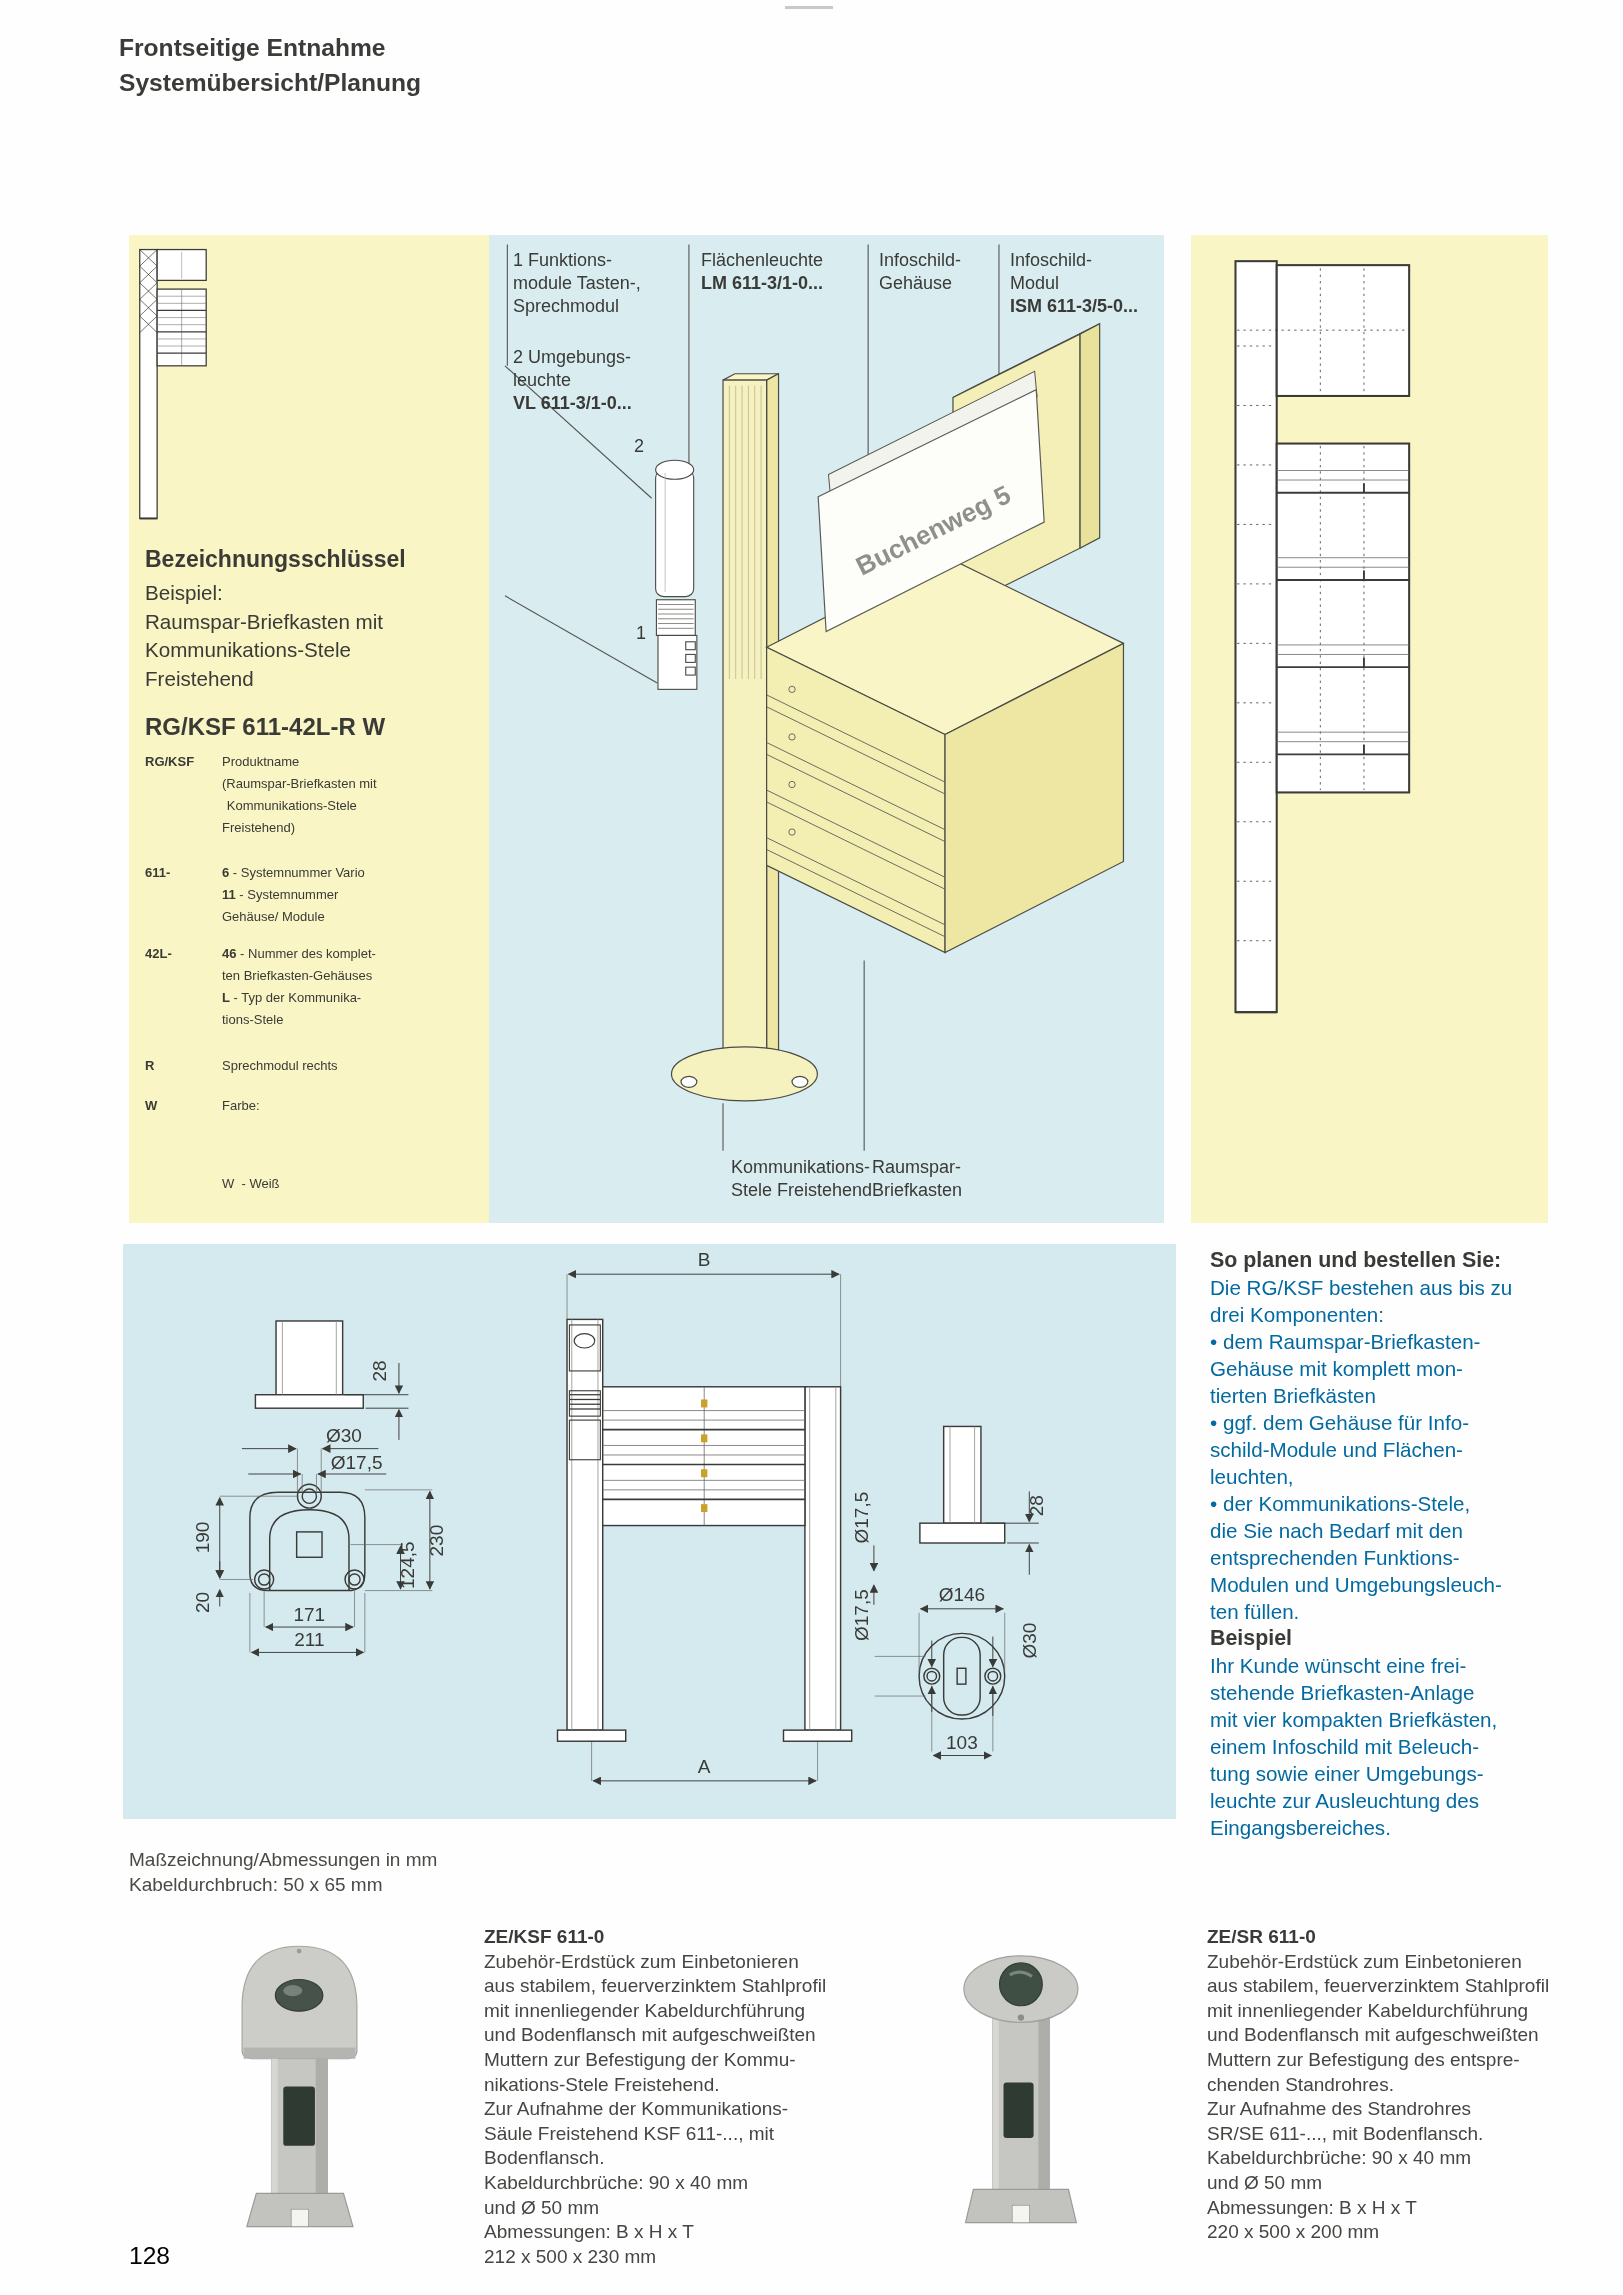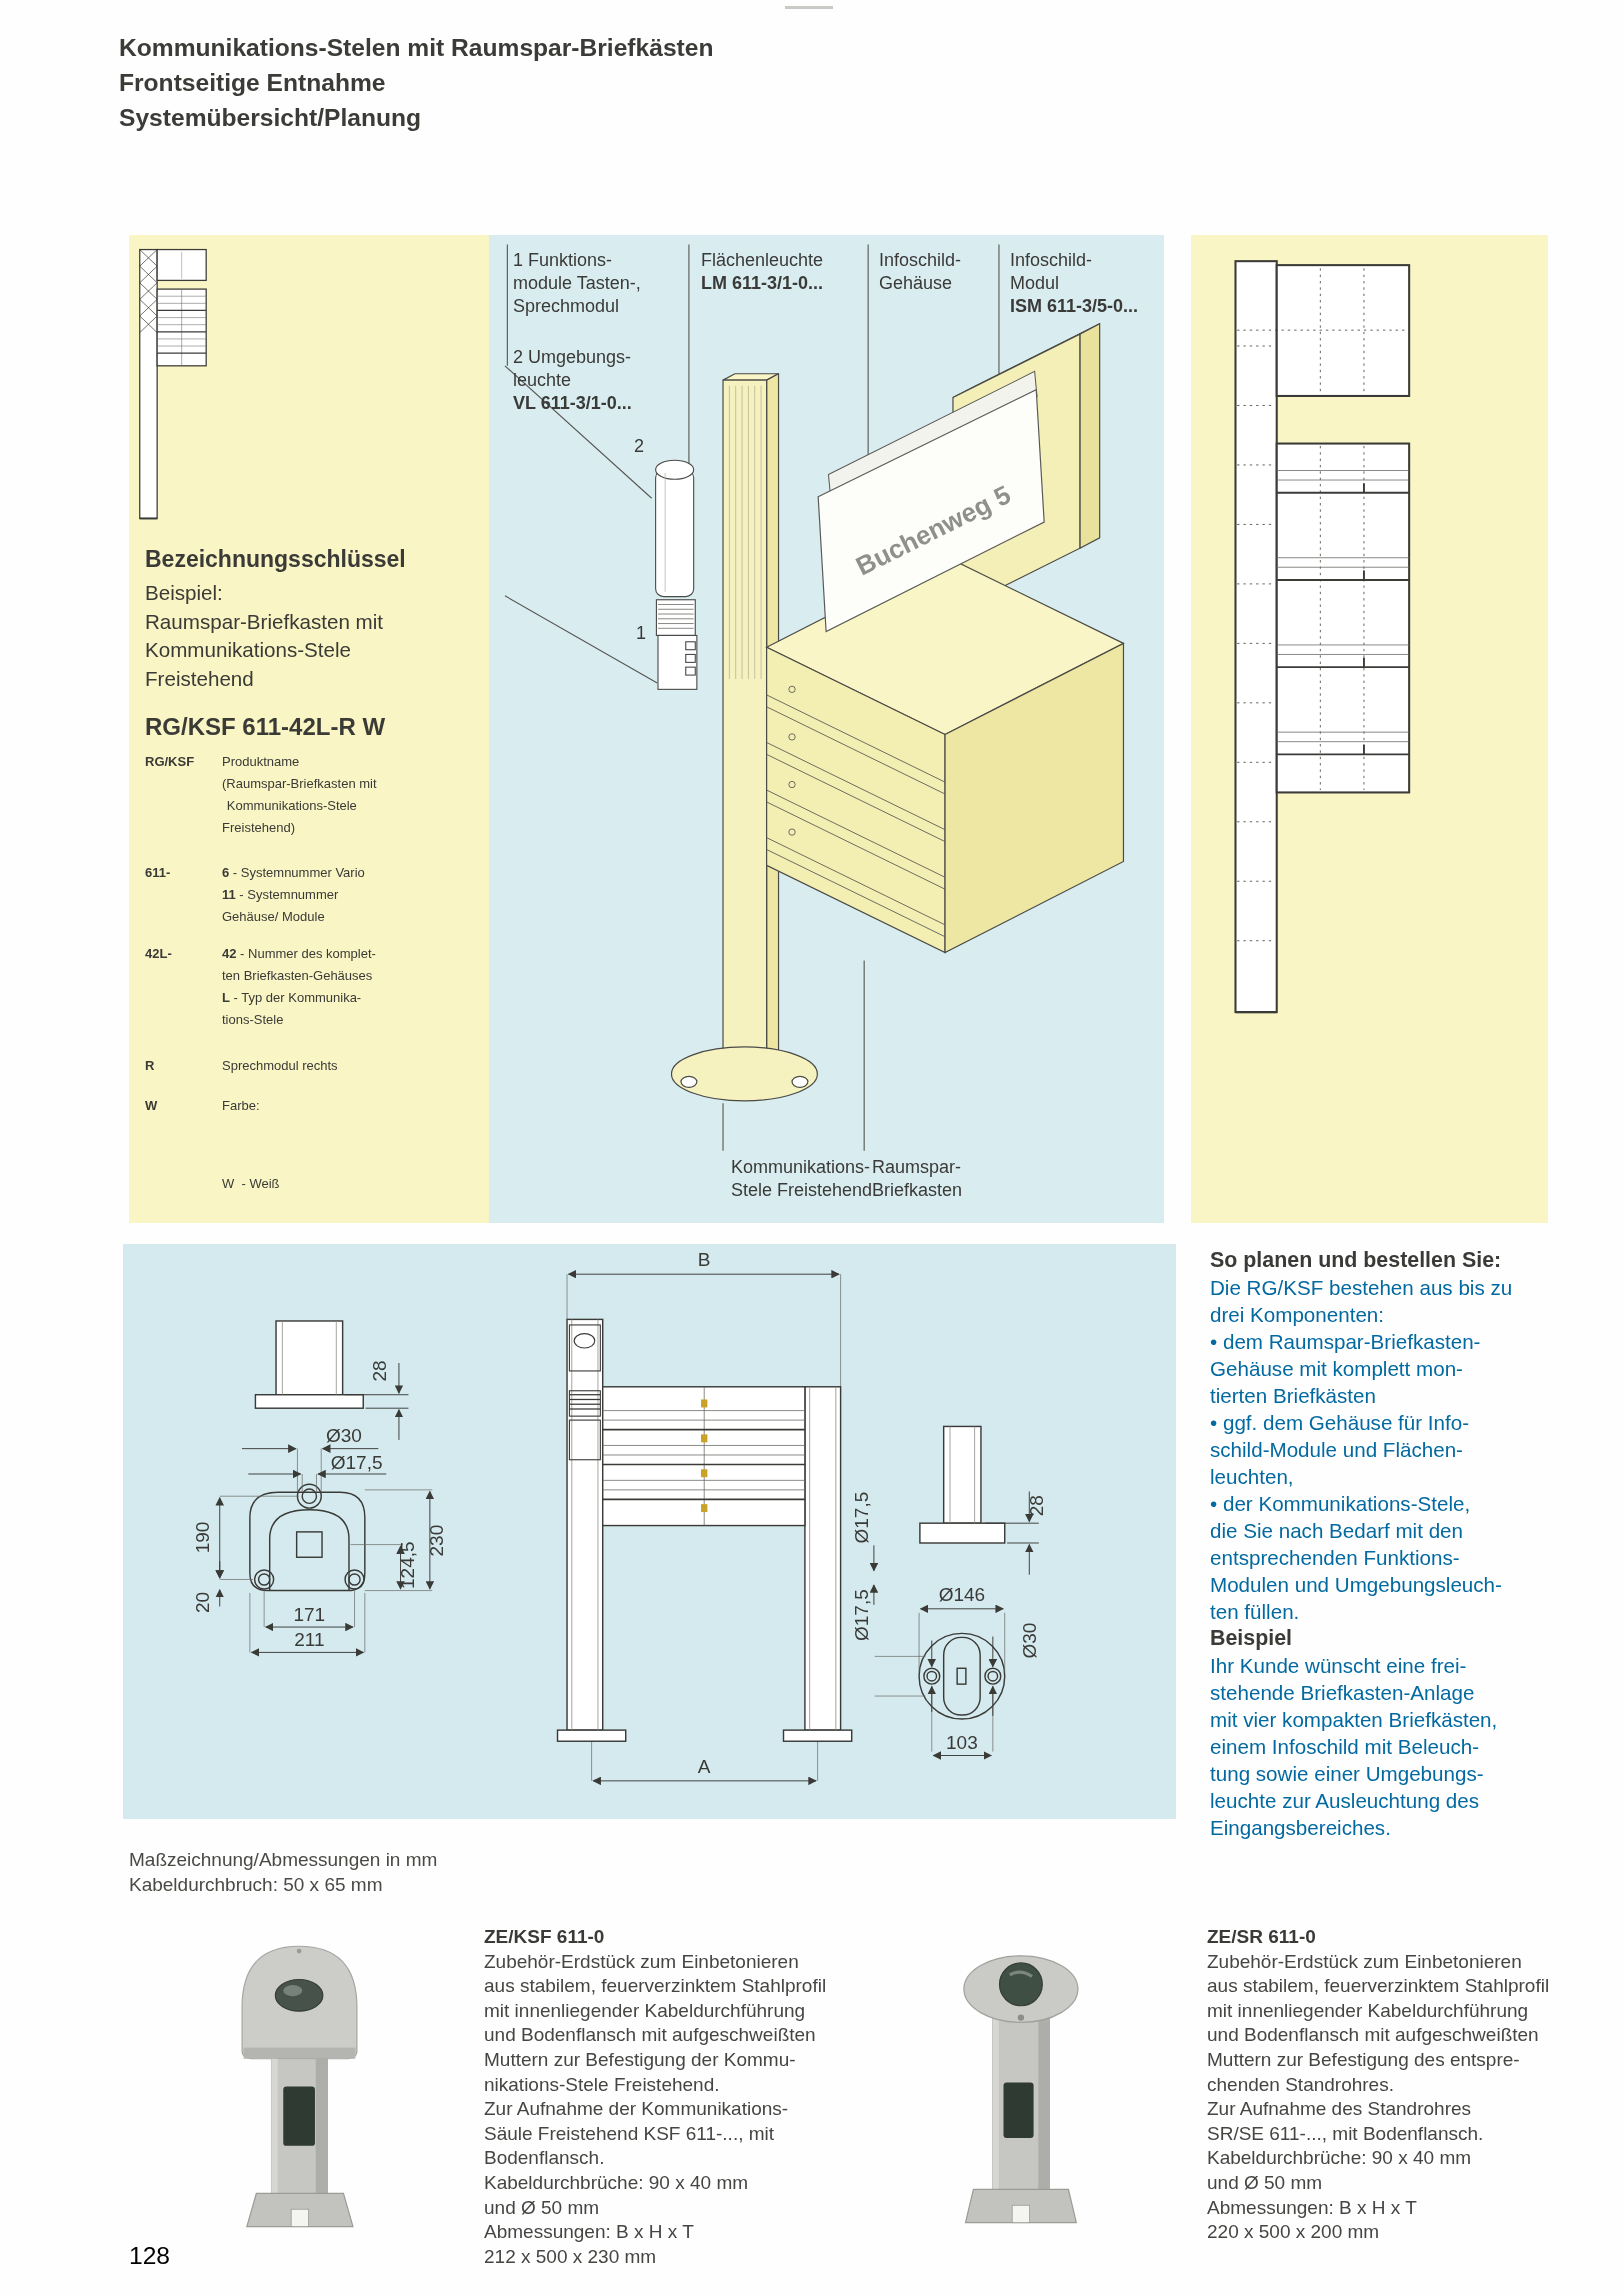--- a/index.html
+++ b/index.html
@@ -28,21 +28,20 @@
   svg text{font-family:"Liberation Sans",sans-serif;}
   .dimtxt{font-size:24px;fill:#3a3a37;}
   .sign{font-size:33px;fill:#8f8f8b;font-weight:bold;}
 </style>
 </head>
 <body>
 
 <div id="page">
 
   <div class="abs title" style="left:119px;top:30px;">
-    <div>Kommunikations-Stelen mit Raumspar-Briefkästen</div>
     <div>Frontseitige Entnahme</div>
     <div>Systemübersicht/Planung</div>
   </div>
   <div class="abs" style="left:785px;top:6.3px;width:48px;height:3.2px;background:#c9c9c6;"></div>
 
   <div class="abs panel-yellow" style="left:129px;top:235px;width:372px;height:988px;">
 
     <svg class="abs" style="left:6.3px;top:12px;" width="87" height="293" viewBox="0 0 110 370">
       <rect x="6" y="3" width="22" height="340" fill="#ffffff" stroke="#3b3b38" stroke-width="1.6"></rect>
       <g stroke="#3b3b38" stroke-width="0.9">
@@ -87,21 +86,21 @@
 
     <div class="abs ent b" style="left:16px;top:627px;">611-</div>
     <div class="abs ent" style="left:93px;top:627px;">
       <div><span class="b">6</span><span> - Systemnummer Vario</span></div>
       <div><span class="b">11</span><span> - Systemnummer</span></div>
       <div>Gehäuse/ Module</div>
     </div>
 
     <div class="abs ent b" style="left:16px;top:708px;">42L-</div>
     <div class="abs ent" style="left:93px;top:708px;">
-      <div><span class="b">42</span><span> - Nummer des komplet-</span></div>
+      <div><span class="b">46</span><span> - Nummer des komplet-</span></div>
       <div>ten Briefkasten-Gehäuses</div>
       <div><span class="b">L</span><span> - Typ der Kommunika-</span></div>
       <div>tions-Stele</div>
     </div>
 
     <div class="abs ent b" style="left:16px;top:820px;">R</div>
     <div class="abs ent" style="left:93px;top:820px;">Sprechmodul rechts</div>
 
     <div class="abs ent b" style="left:16px;top:860px;">W</div>
     <div class="abs ent" style="left:93px;top:860px;">Farbe:</div>

